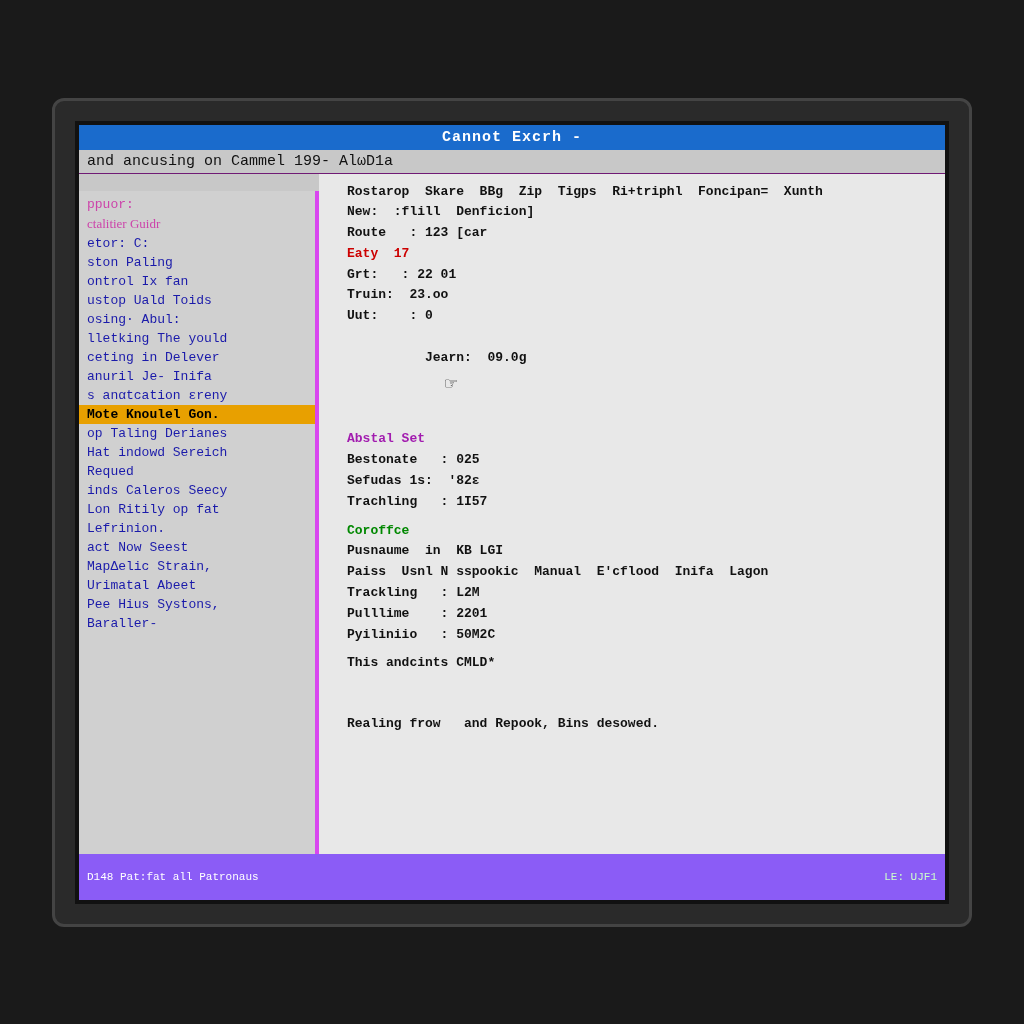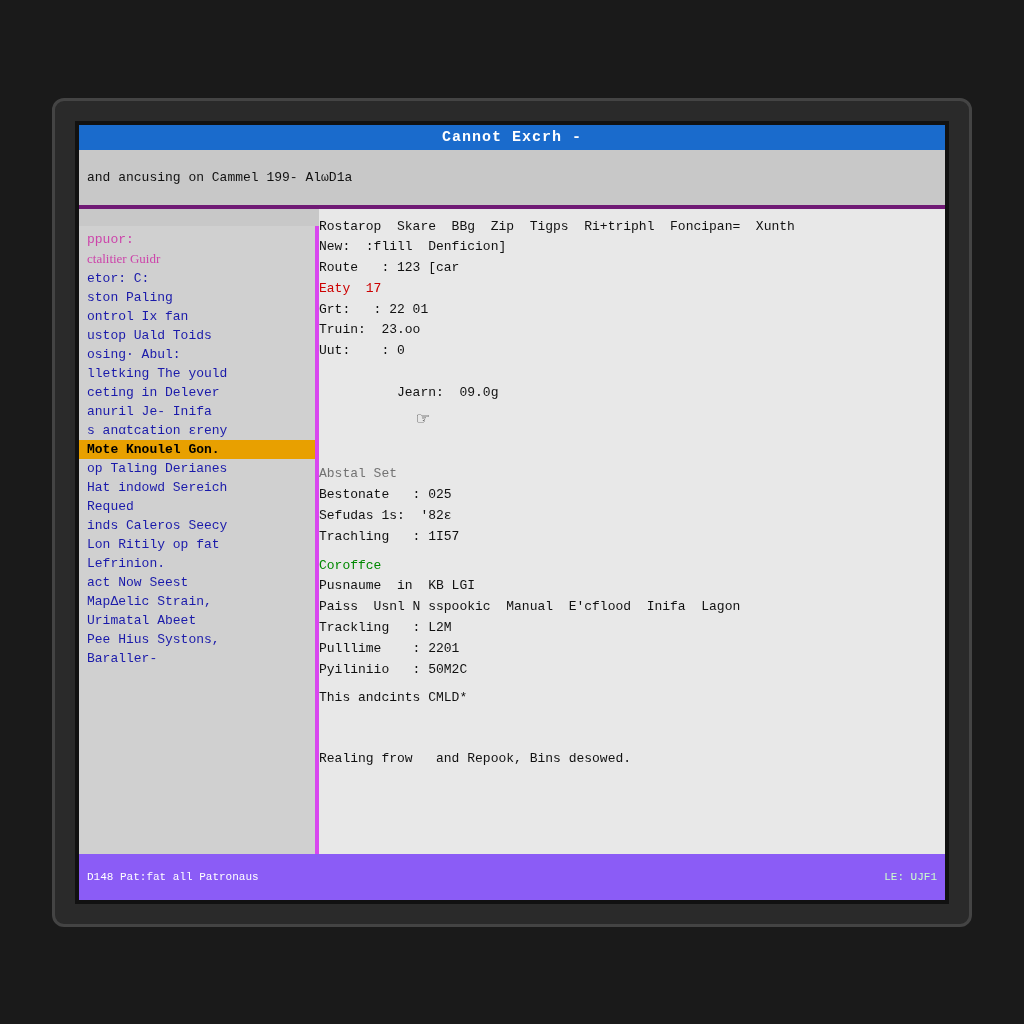--- a/index.html
+++ b/index.html
@@ -42,23 +42,23 @@
       text-align: center;
       font-size: 15px;
       font-weight: bold;
       padding: 4px 8px;
       letter-spacing: 1px;
     }
 
     .subtitle-bar {
       background: #c8c8c8;
       color: #111;
-      font-size: 13px;
-      padding: 20px 8px;
-      border-bottom: 4px solid #701a75;
+      font-size: 15px;
+      padding: 3px 8px;
+      border-bottom: 1px solid #701a75;
     }
 
     .main-content {
       display: flex;
       flex: 1;
       overflow: hidden;
     }
 
     .sidebar {
       width: 240px;
@@ -91,41 +91,42 @@
 
     .sidebar-label {
       color: #cc44aa;
       padding: 2px 8px;
       font-size: 13px;
     }
 
     .content-panel {
       flex: 1;
       background: #e8e8e8;
-      padding: 8px 0;
+      padding: 8px 28px;
       overflow-y: auto;
       font-size: 13px;
       color: #111;
+      font-weight: bold;
     }
 
     .content-line {
       line-height: 1.6;
       white-space: pre;
     }
 
     .content-line.green {
       color: #008800;
     }
 
     .content-line.red {
       color: #cc0000;
     }
 
     .content-line.pink {
-      color: #737373;
+      color: #a21caf;
     }
 
     .section-gap {
       margin-top: 8px;
     }
 
     .status-bar {
       background: #8b5cf6;
       color: white;
       font-size: 11px;

